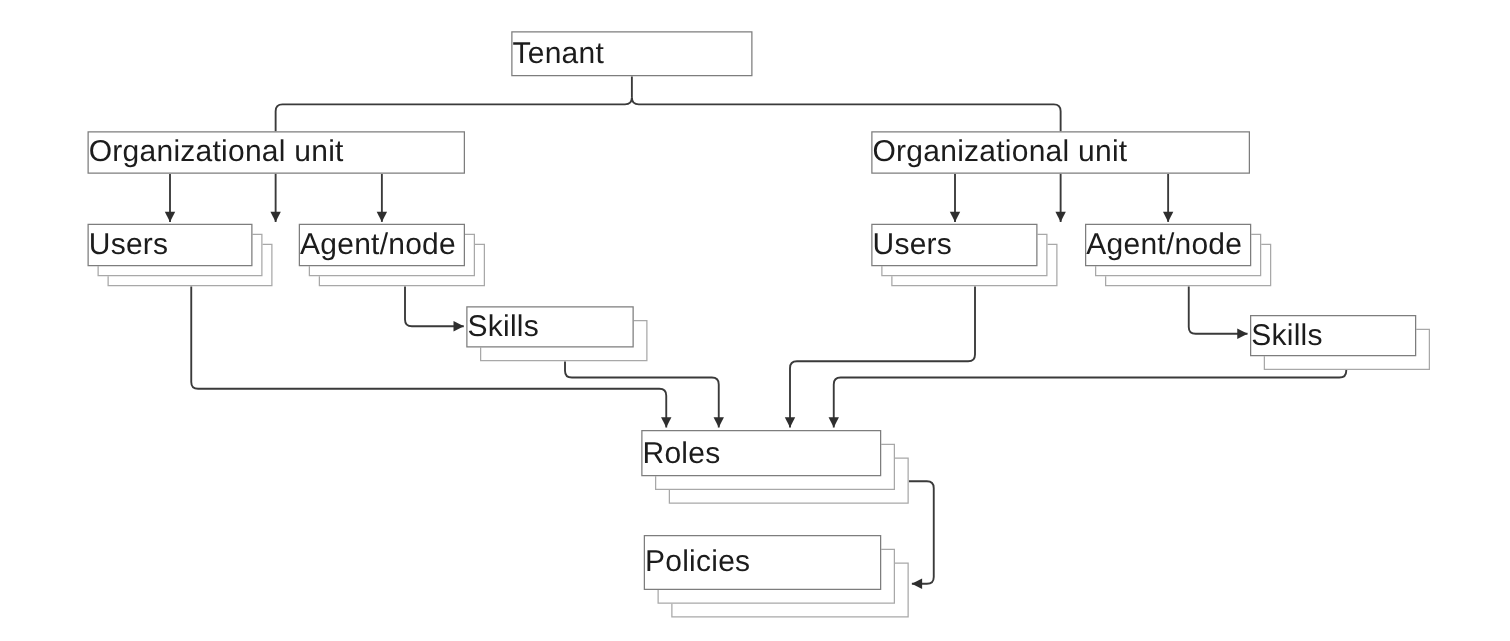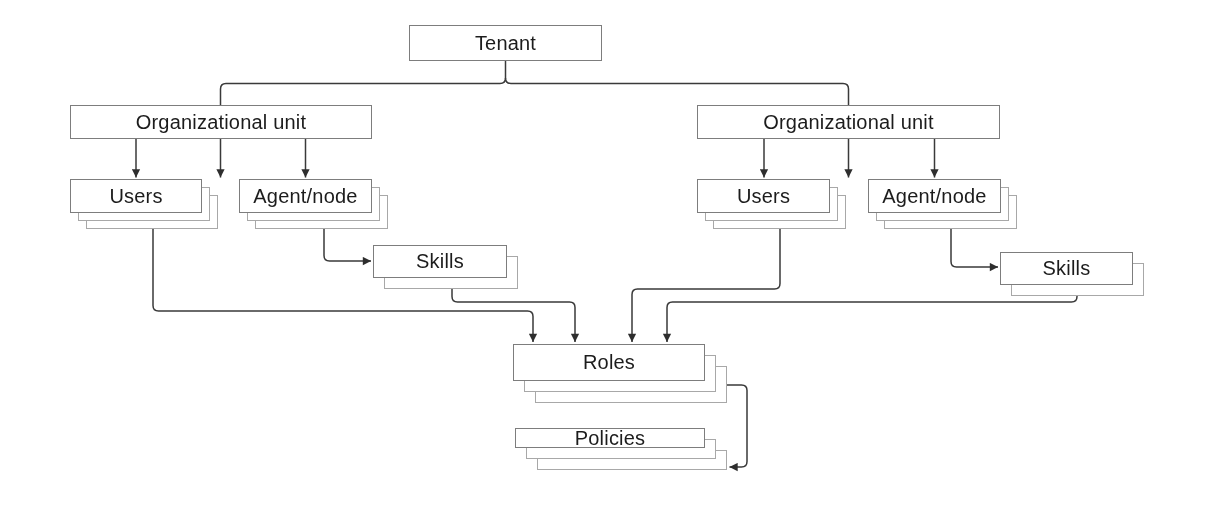--- a/index.html
+++ b/index.html
@@ -10,35 +10,35 @@
   .connectors{position:absolute;left:0;top:0;width:1208px;height:513px;}
   .edge{fill:none;stroke:#3a3a3a;stroke-width:1.5;}
   .stack{position:absolute;}
   .layer{
     position:absolute;width:100%;height:100%;box-sizing:border-box;
     background:#ffffff;border:1.5px solid #a8a8a8;
   }
   .main{
     position:absolute;left:0;top:0;width:100%;height:100%;box-sizing:border-box;
     background:#ffffff;border:1.5px solid #7d7d7d;
-    display:flex;align-items:center;justify-content:center;
-    font-size:20px;color:#1c1c1c;letter-spacing:0.2px;white-space:nowrap;
+    display:flex;align-items:center;justify-content:flex-start;
+    font-size:24px;color:#1c1c1c;letter-spacing:0.2px;white-space:nowrap;
   }
   
   #tenant        {left:409px;top:25px; width:193px;height:36px;}
   #ou-left       {left:70px; top:105px;width:302px;height:34px;}
   #users-left    {left:70px; top:179px;width:132px;height:34px;}
   #agent-left    {left:239px;top:179px;width:133px;height:34px;}
   #skills-left   {left:373px;top:245px;width:134px;height:33px;}
   #ou-right      {left:697px;top:105px;width:303px;height:34px;}
   #users-right   {left:697px;top:179px;width:133px;height:34px;}
   #agent-right   {left:868px;top:179px;width:133px;height:34px;}
   #skills-right  {left:1000px;top:252px;width:133px;height:33px;}
   #roles         {left:513px;top:344px;width:192px;height:37px;text-decoration:underline;}
-  #policies      {left:515px;top:428px;width:190px;height:20px;}
+  #policies      {left:515px;top:428px;width:190px;height:44px;}
 </style>
 </head>
 <body>
 
 <div class="canvas">
 
   <svg class="connectors" viewBox="0 0 1208 513" xmlns="http://www.w3.org/2000/svg" aria-hidden="true">
     <defs>
       <marker id="ah" viewBox="0 0 10 10" refX="9.5" refY="5" markerUnits="userSpaceOnUse" markerWidth="9.5" markerHeight="9" orient="auto">
         <path d="M0.4,0.4 L9.6,5 L0.4,9.6 Z" fill="#2e2e2e"></path>

